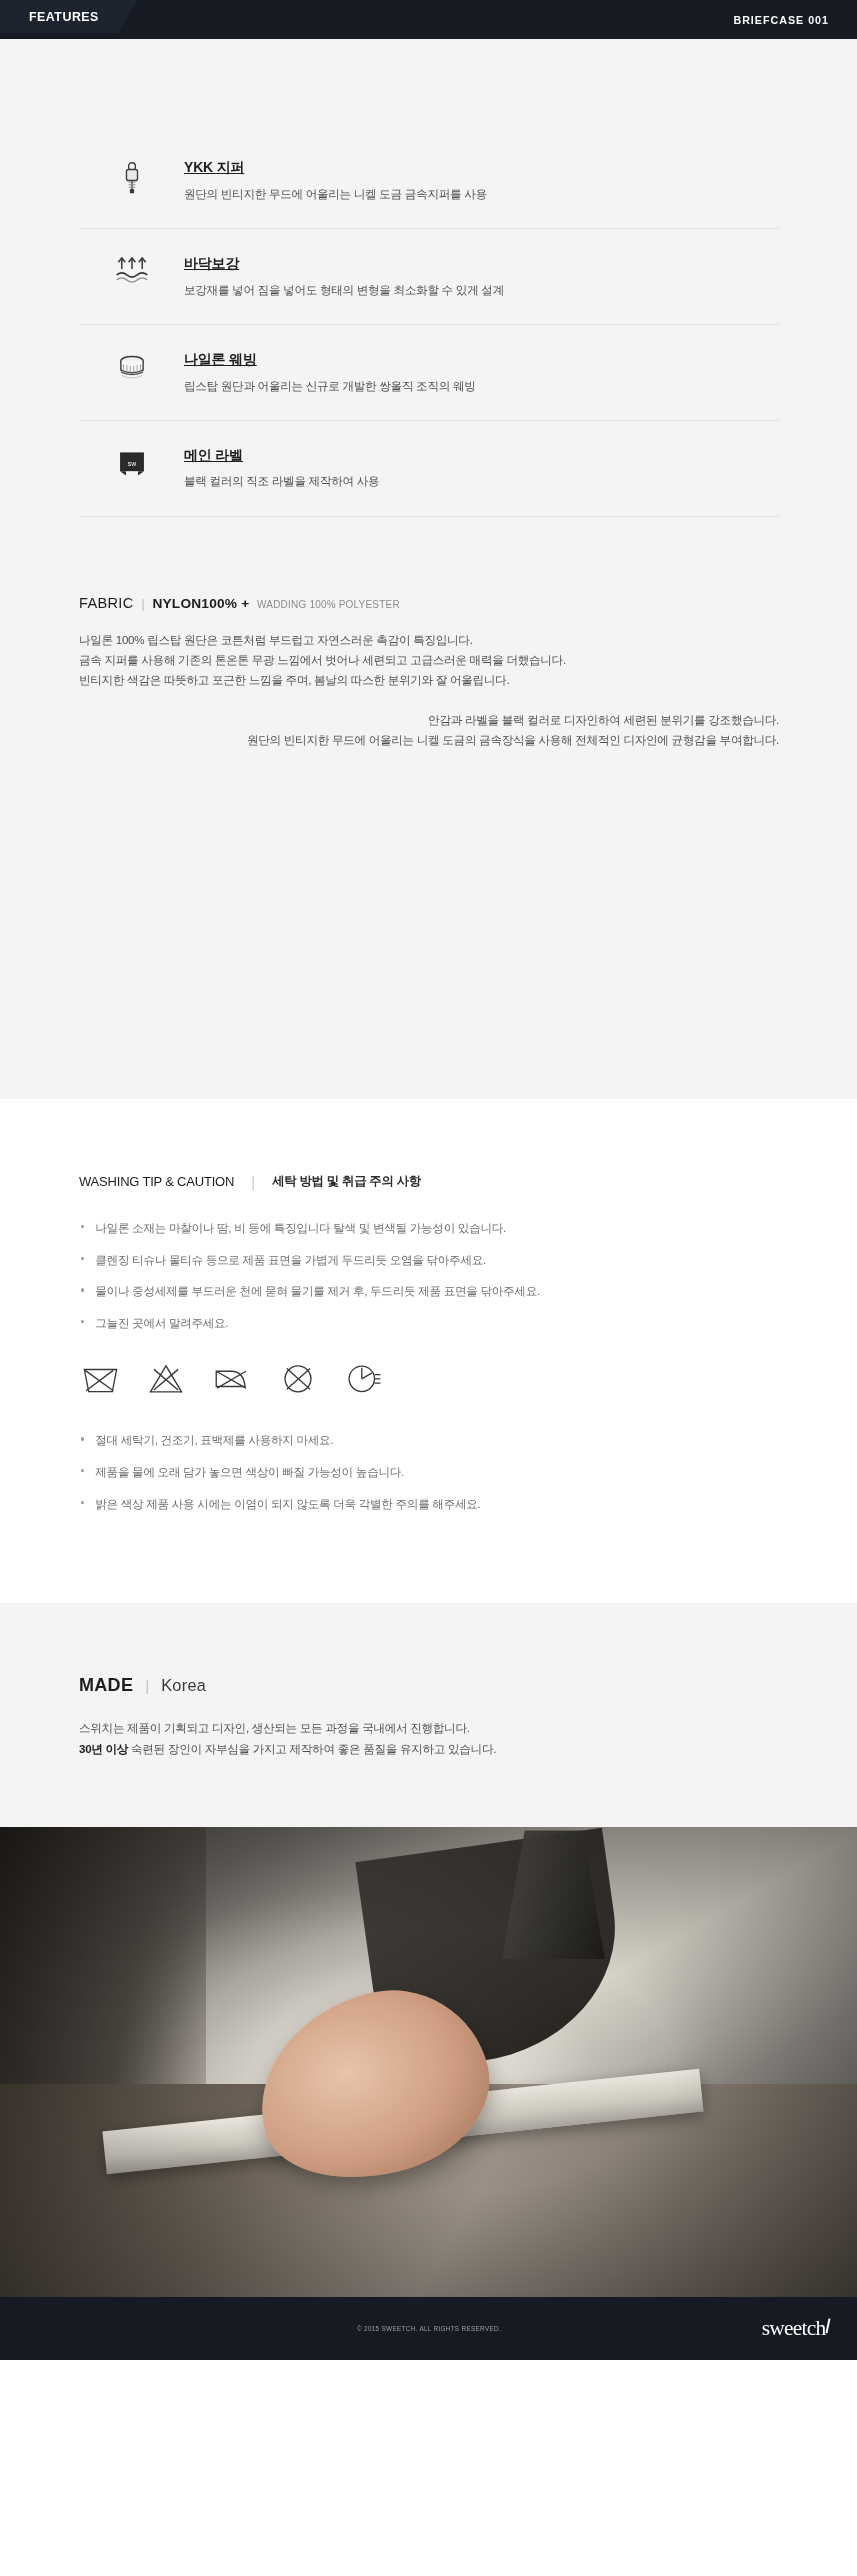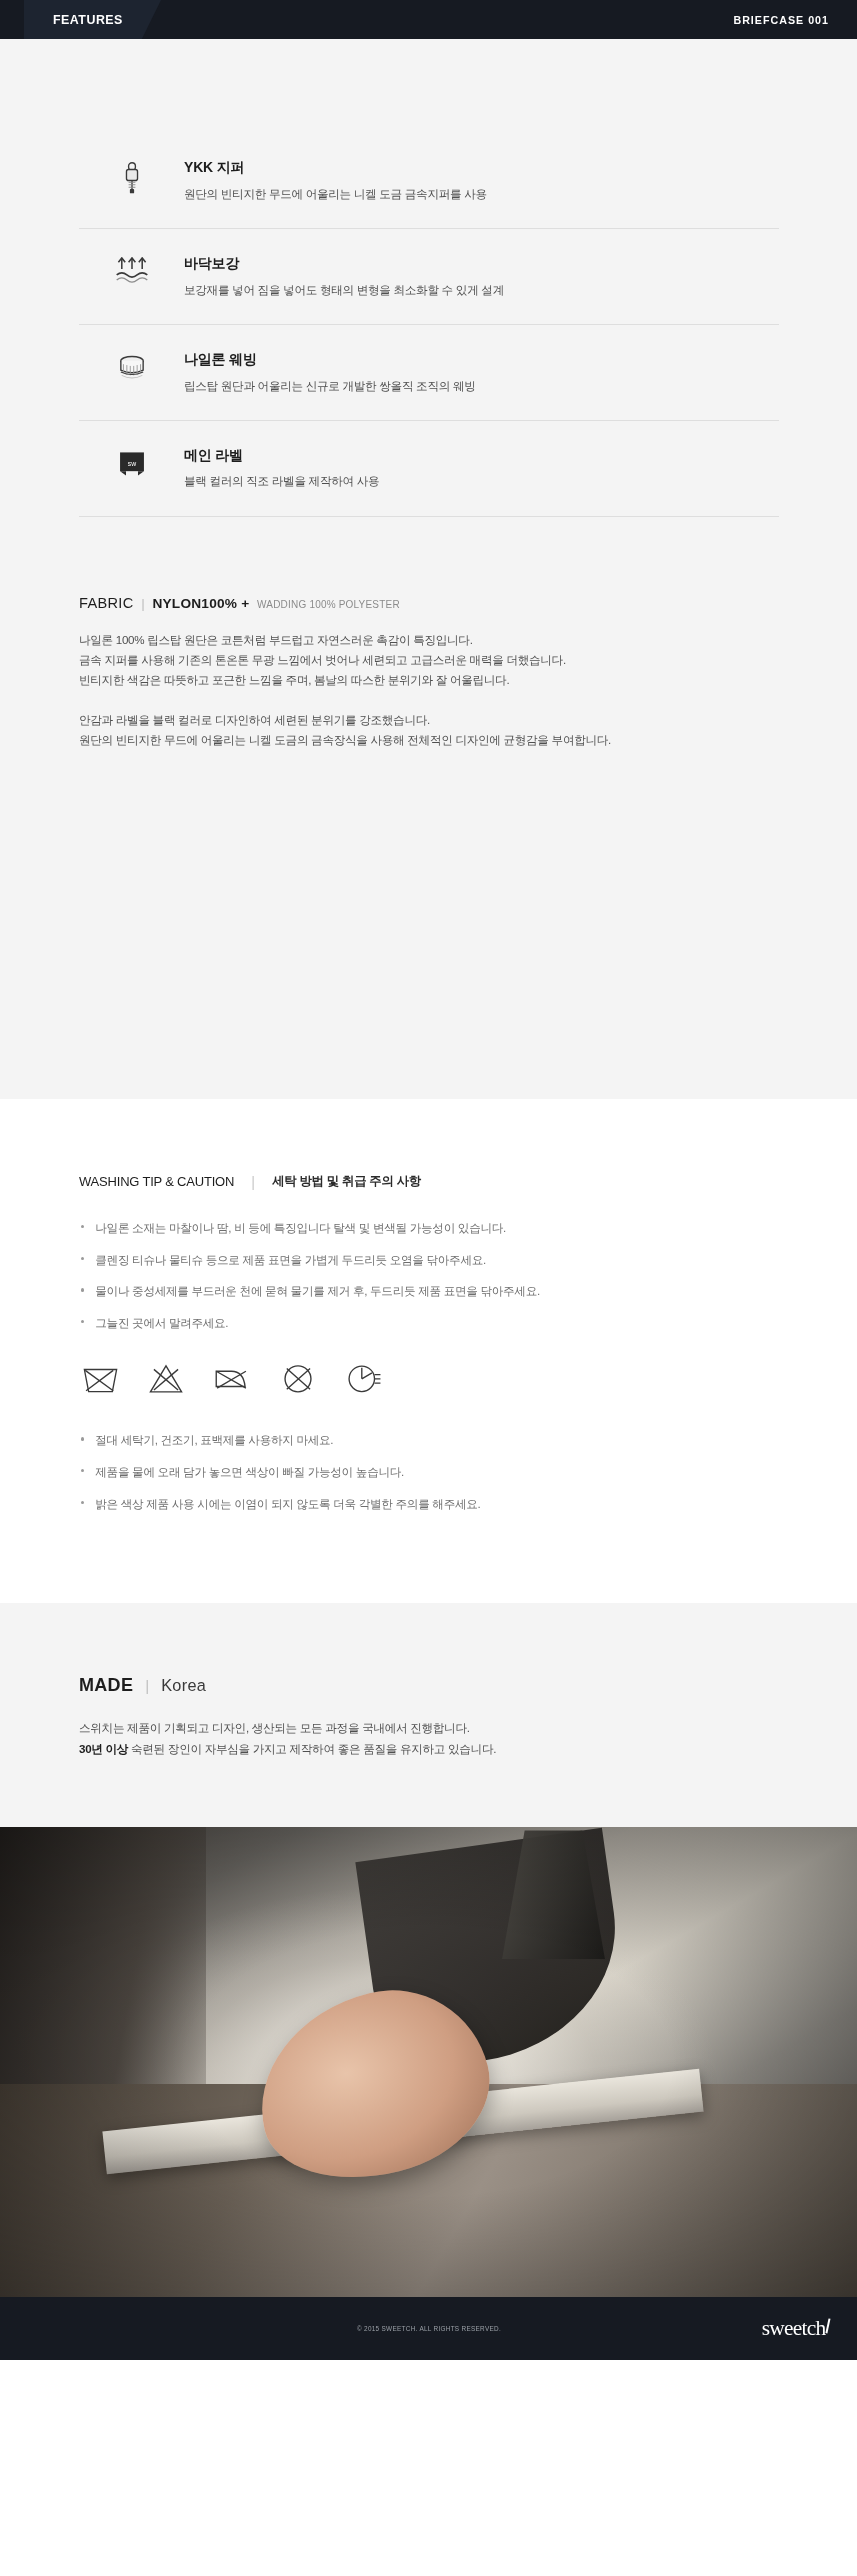--- a/index.html
+++ b/index.html
@@ -19,32 +19,31 @@
   
   .topbar {
     height: 39px;
     background: #161a22;
     position: relative;
   }
   .topbar-tag {
     position: absolute;
     left: 0;
     top: 0;
-    height: 39px;
+    height: 33px;
     width: 137px;
     background: #1d2430;
     color: #ffffff;
     font-size: 12.4px;
     font-weight: bold;
     letter-spacing: 0.5px;
     display: flex;
     align-items: center;
     padding-left: 29px;
     clip-path: polygon(0 0, 100% 0, 86% 100%, 0 100%);
-    margin-left: 24px;
   }
   .topbar-right {
     position: absolute;
     right: 29px;
     top: 0;
     height: 39px;
     display: flex;
     align-items: center;
     color: #ffffff;
     font-size: 10.7px;
@@ -78,20 +77,21 @@
     justify-content: center;
     padding-top: 3.4px;
   }
   .feature-text { padding-top: 0.9px; }
   .feature-title {
     font-size: 14px;
     font-weight: bold;
     color: #1d1d1d;
     letter-spacing: -0.2px;
     margin-bottom: 7.7px;
+    text-decoration: underline;
   }
   .feature-desc {
     font-size: 11.6px;
     color: #4f4f4f;
     letter-spacing: -0.3px;
     line-height: 1.5;
   }
 
   
   .fabric-block { padding: 62px 0 0 0; }
@@ -119,21 +119,21 @@
     color: #8b8b8b;
     letter-spacing: 0.2px;
     margin-top: 20px;
   }
   .fabric-para {
     font-size: 11.6px;
     color: #4f4f4f;
     line-height: 1.72;
     letter-spacing: -0.3px;
   }
-  .fabric-para.spaced { margin-top: 20.6px; }
+  .fabric-para.spaced { margin-top: 20.6px; text-align: right; }
 
   
   .washing-section {
     background: #ffffff;
     padding: 74px 0 77px 0;
   }
   .washing-head {
     display: flex;
     align-items: center;
     gap: 13.7px;

